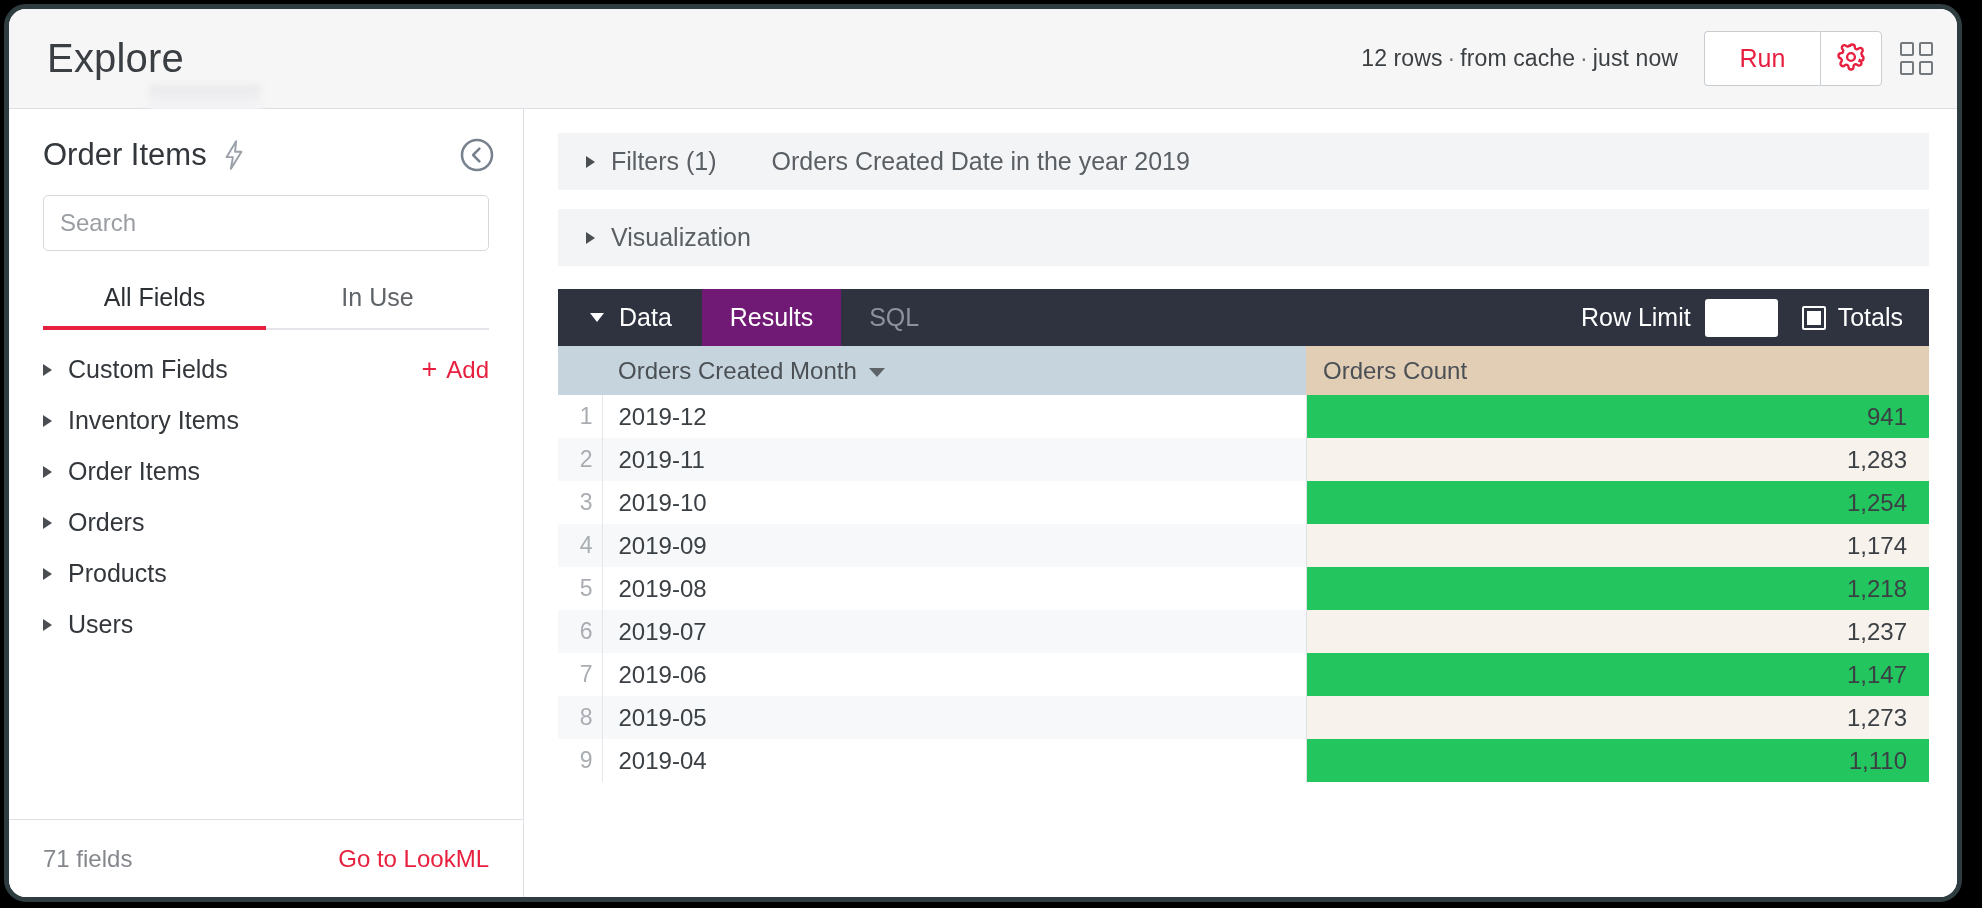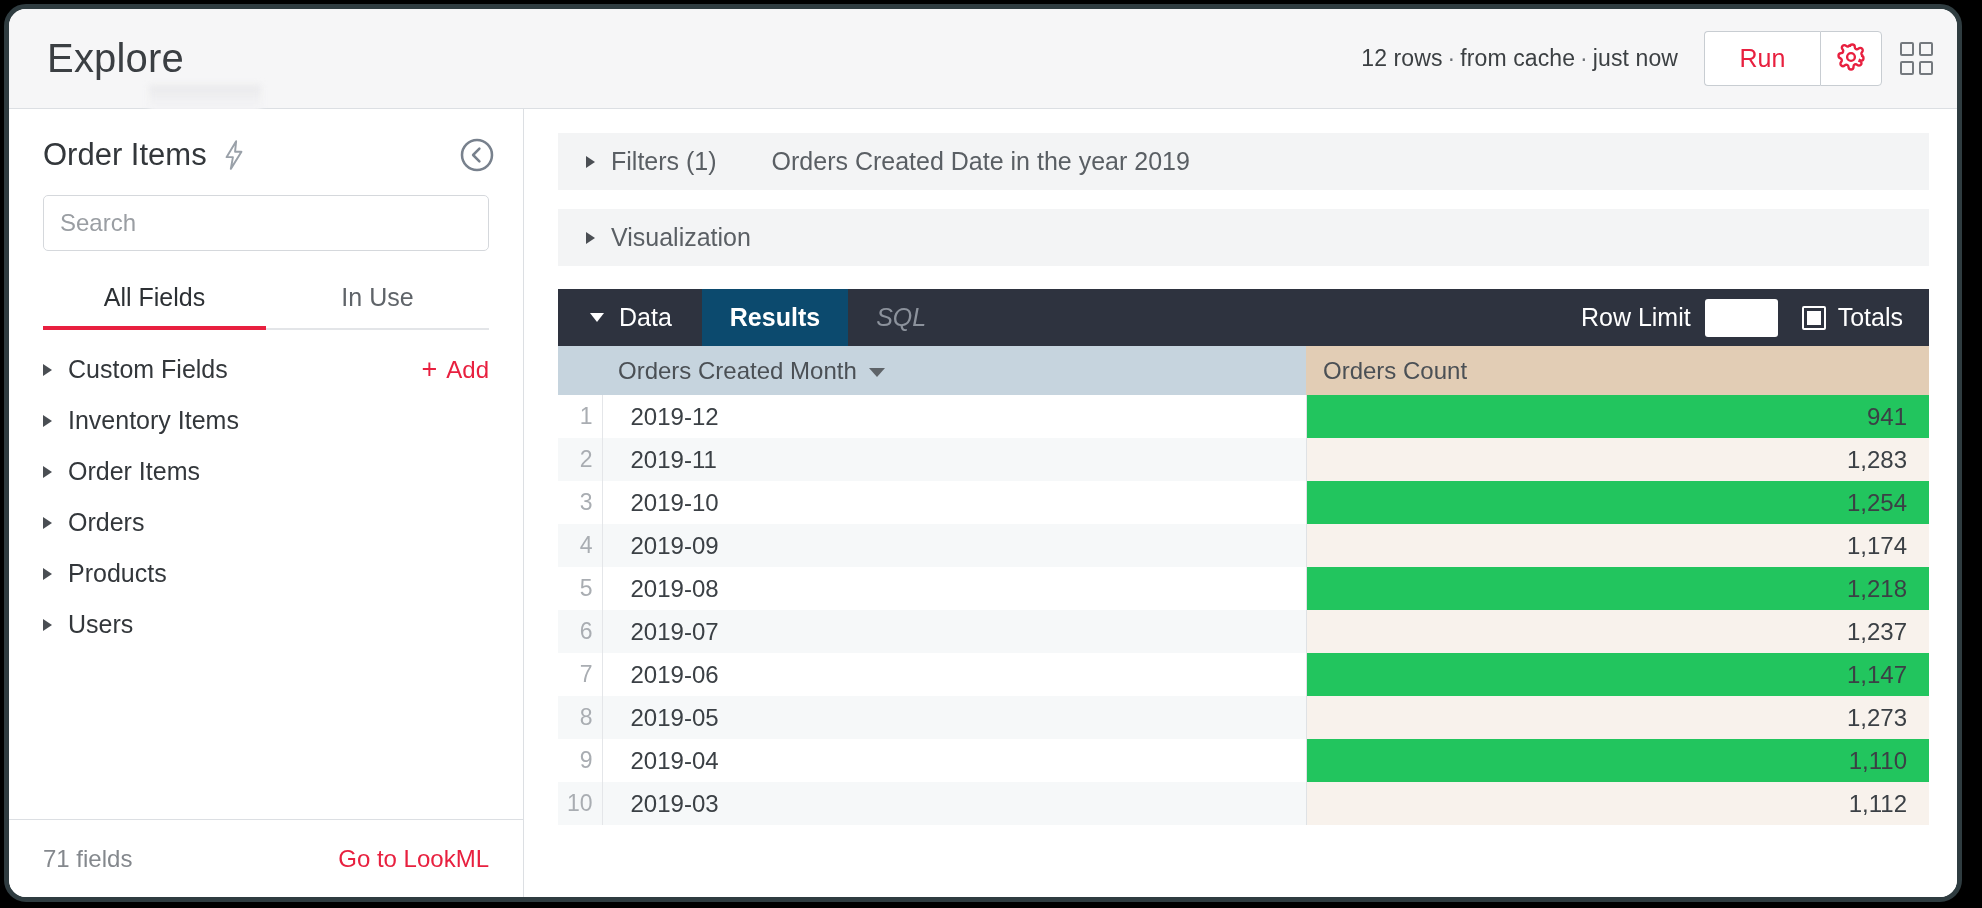--- a/index.html
+++ b/index.html
@@ -173,22 +173,22 @@
   .caret-down {
     width: 0; height: 0;
     border-top: 9px solid #ffffff;
     border-left: 7px solid transparent;
     border-right: 7px solid transparent;
   }
   .db-tab {
     height: 100%; display: flex; align-items: center;
     padding: 0 28px; font-size: 25px; cursor: pointer;
   }
-  .db-tab.active { background: #0c4a6e; color: #ffffff; font-weight: bold; }
-  .db-tab.muted { color: #8c929c; font-style: italic; }
+  .db-tab.active { background: #701a75; color: #ffffff; }
+  .db-tab.muted { color: #8c929c; }
 
   #row-limit-group {
     margin-left: auto; display: flex; align-items: center;
     padding-right: 26px; gap: 0;
   }
   #row-limit-label { color: #ffffff; font-size: 25px; margin-right: 14px; }
   #row-limit-input {
     width: 73px; height: 38px; border: none; border-radius: 3px;
     background: #ffffff; font-size: 22px; padding: 0 7px;
     font-family: "Liberation Sans", sans-serif; outline: none;
@@ -226,21 +226,21 @@
     vertical-align: middle;
   }
 
   #results-table tbody tr { height: 43px; }
   td.t-idx {
     text-align: right; padding-right: 9px;
     color: #a9adb2; font-size: 23px;
     border-right: 1px solid #e4e6e9;
   }
   td.t-dim {
-    padding-left: 28px; color: #3b4045; font-size: 24px;
+    padding-left: 16px; color: #3b4045; font-size: 24px;
     border-right: 1px solid #dfe2e5;
   }
   td.t-mea {
     text-align: right; padding-right: 22px;
     color: #3b4045; font-size: 24px;
   }
   tr.odd td.t-idx { background: #ffffff; }
   tr.odd td.t-dim { background: #ffffff; }
   tr.odd td.t-mea { background: #22c55e; }
   tr.even td.t-idx { background: #f6f8f9; }
@@ -428,23 +428,18 @@
             <tr class="even">
               <td class="t-idx">8</td>
               <td class="t-dim">2019-05</td>
               <td class="t-mea">1,273</td>
             </tr>
             <tr class="odd">
               <td class="t-idx">9</td>
               <td class="t-dim">2019-04</td>
               <td class="t-mea">1,110</td>
             </tr>
-            <tr class="even">
-              <td class="t-idx">10</td>
-              <td class="t-dim">2019-03</td>
-              <td class="t-mea">1,112</td>
-            </tr>
           </tbody>
       </table>
 
     </div>
   </div>
 </div>
 
 </body></html>

